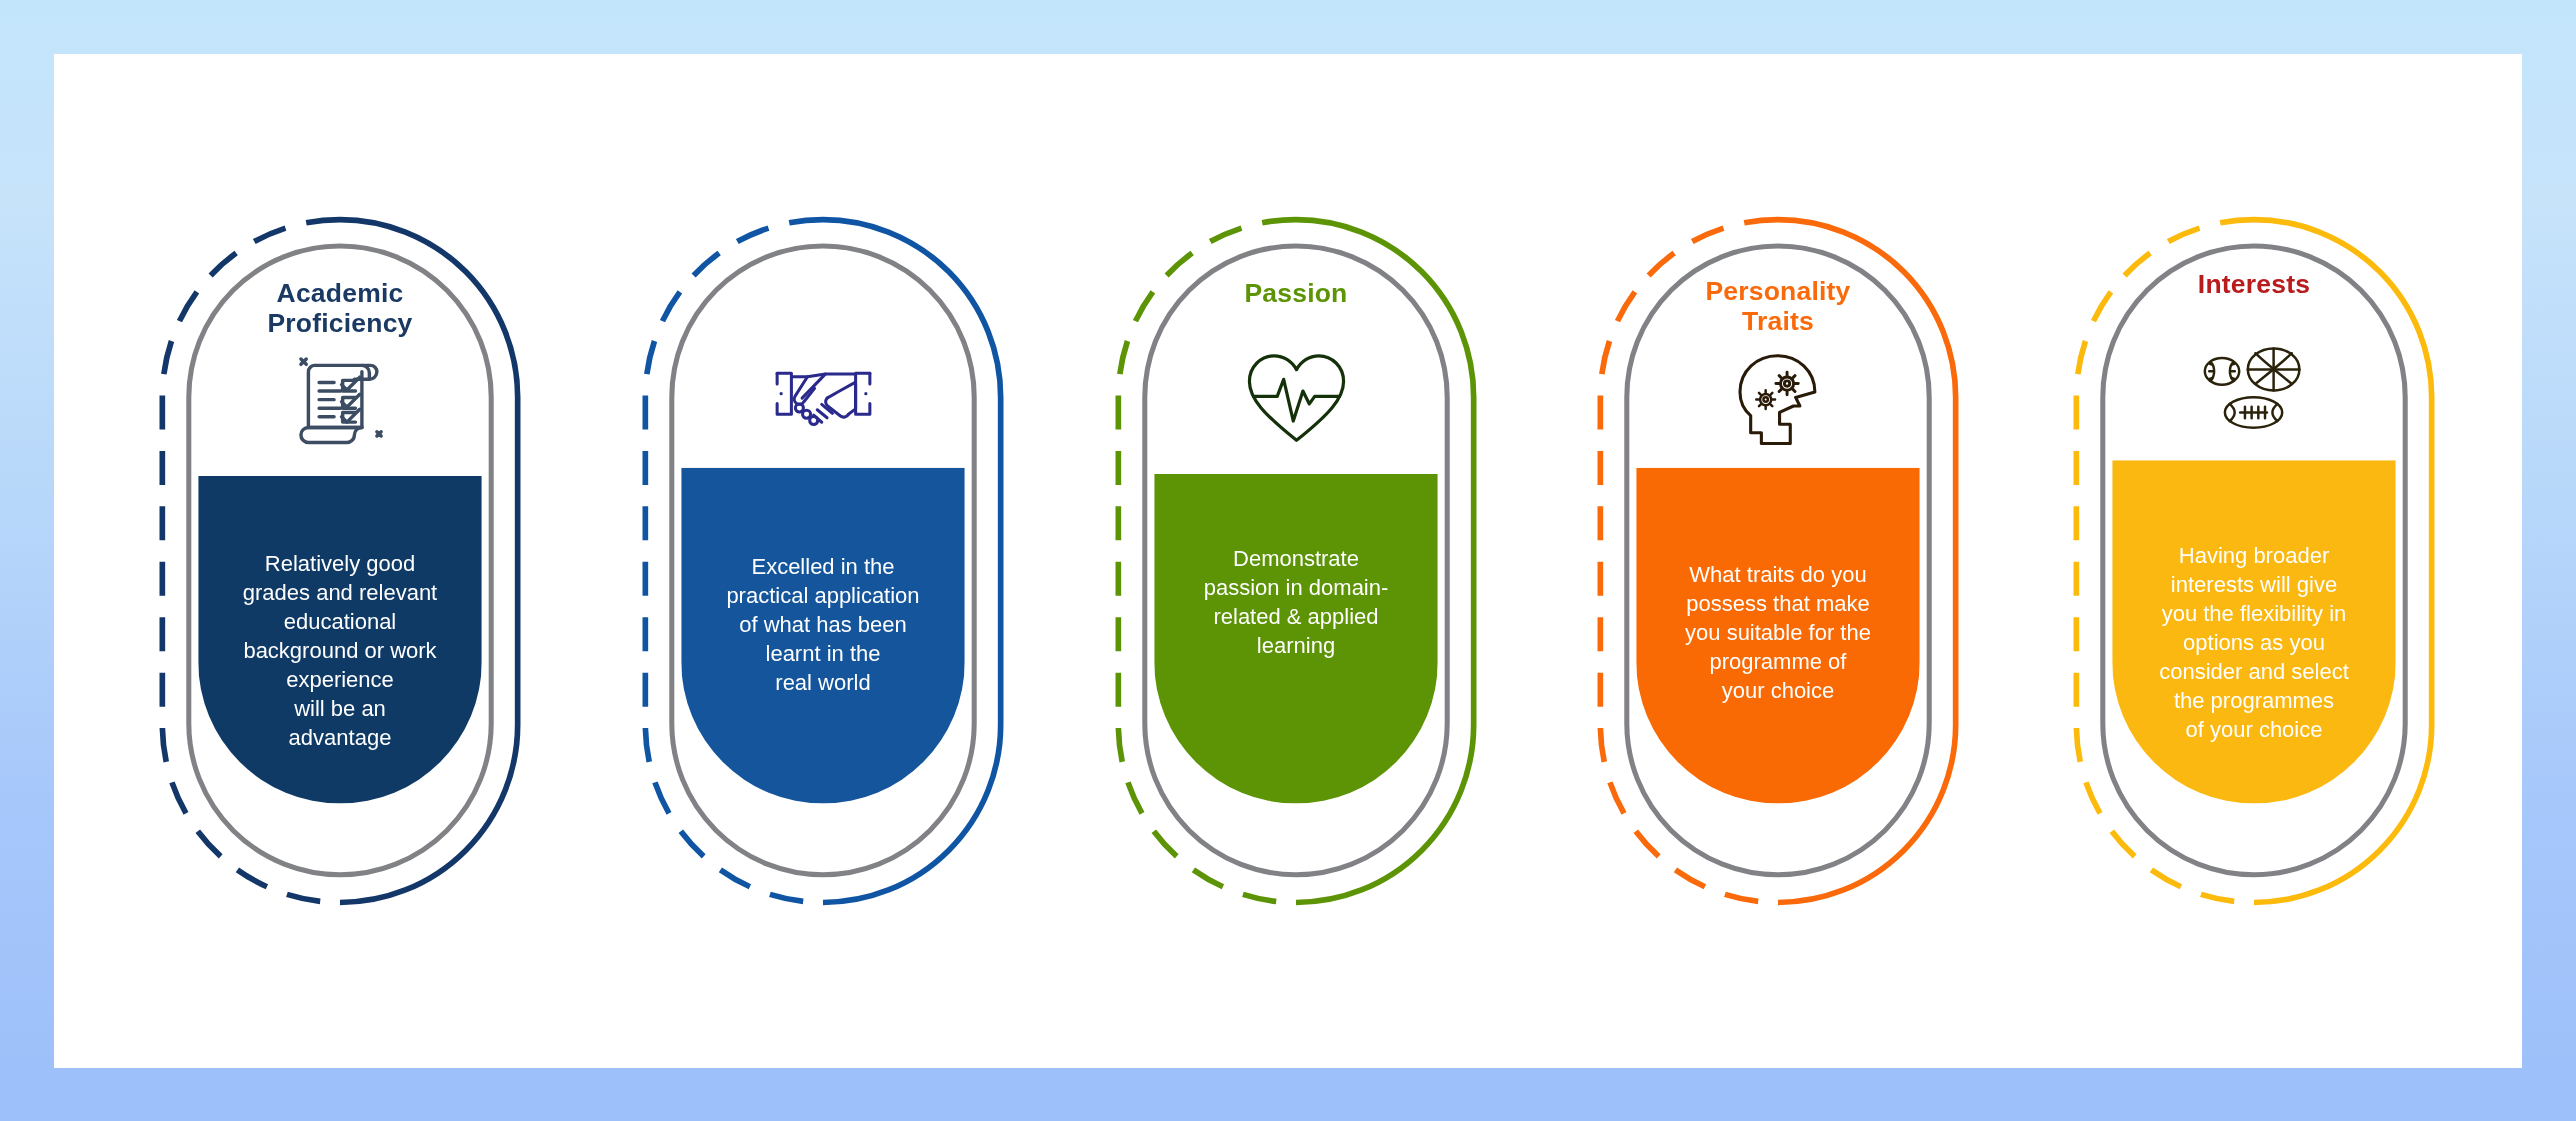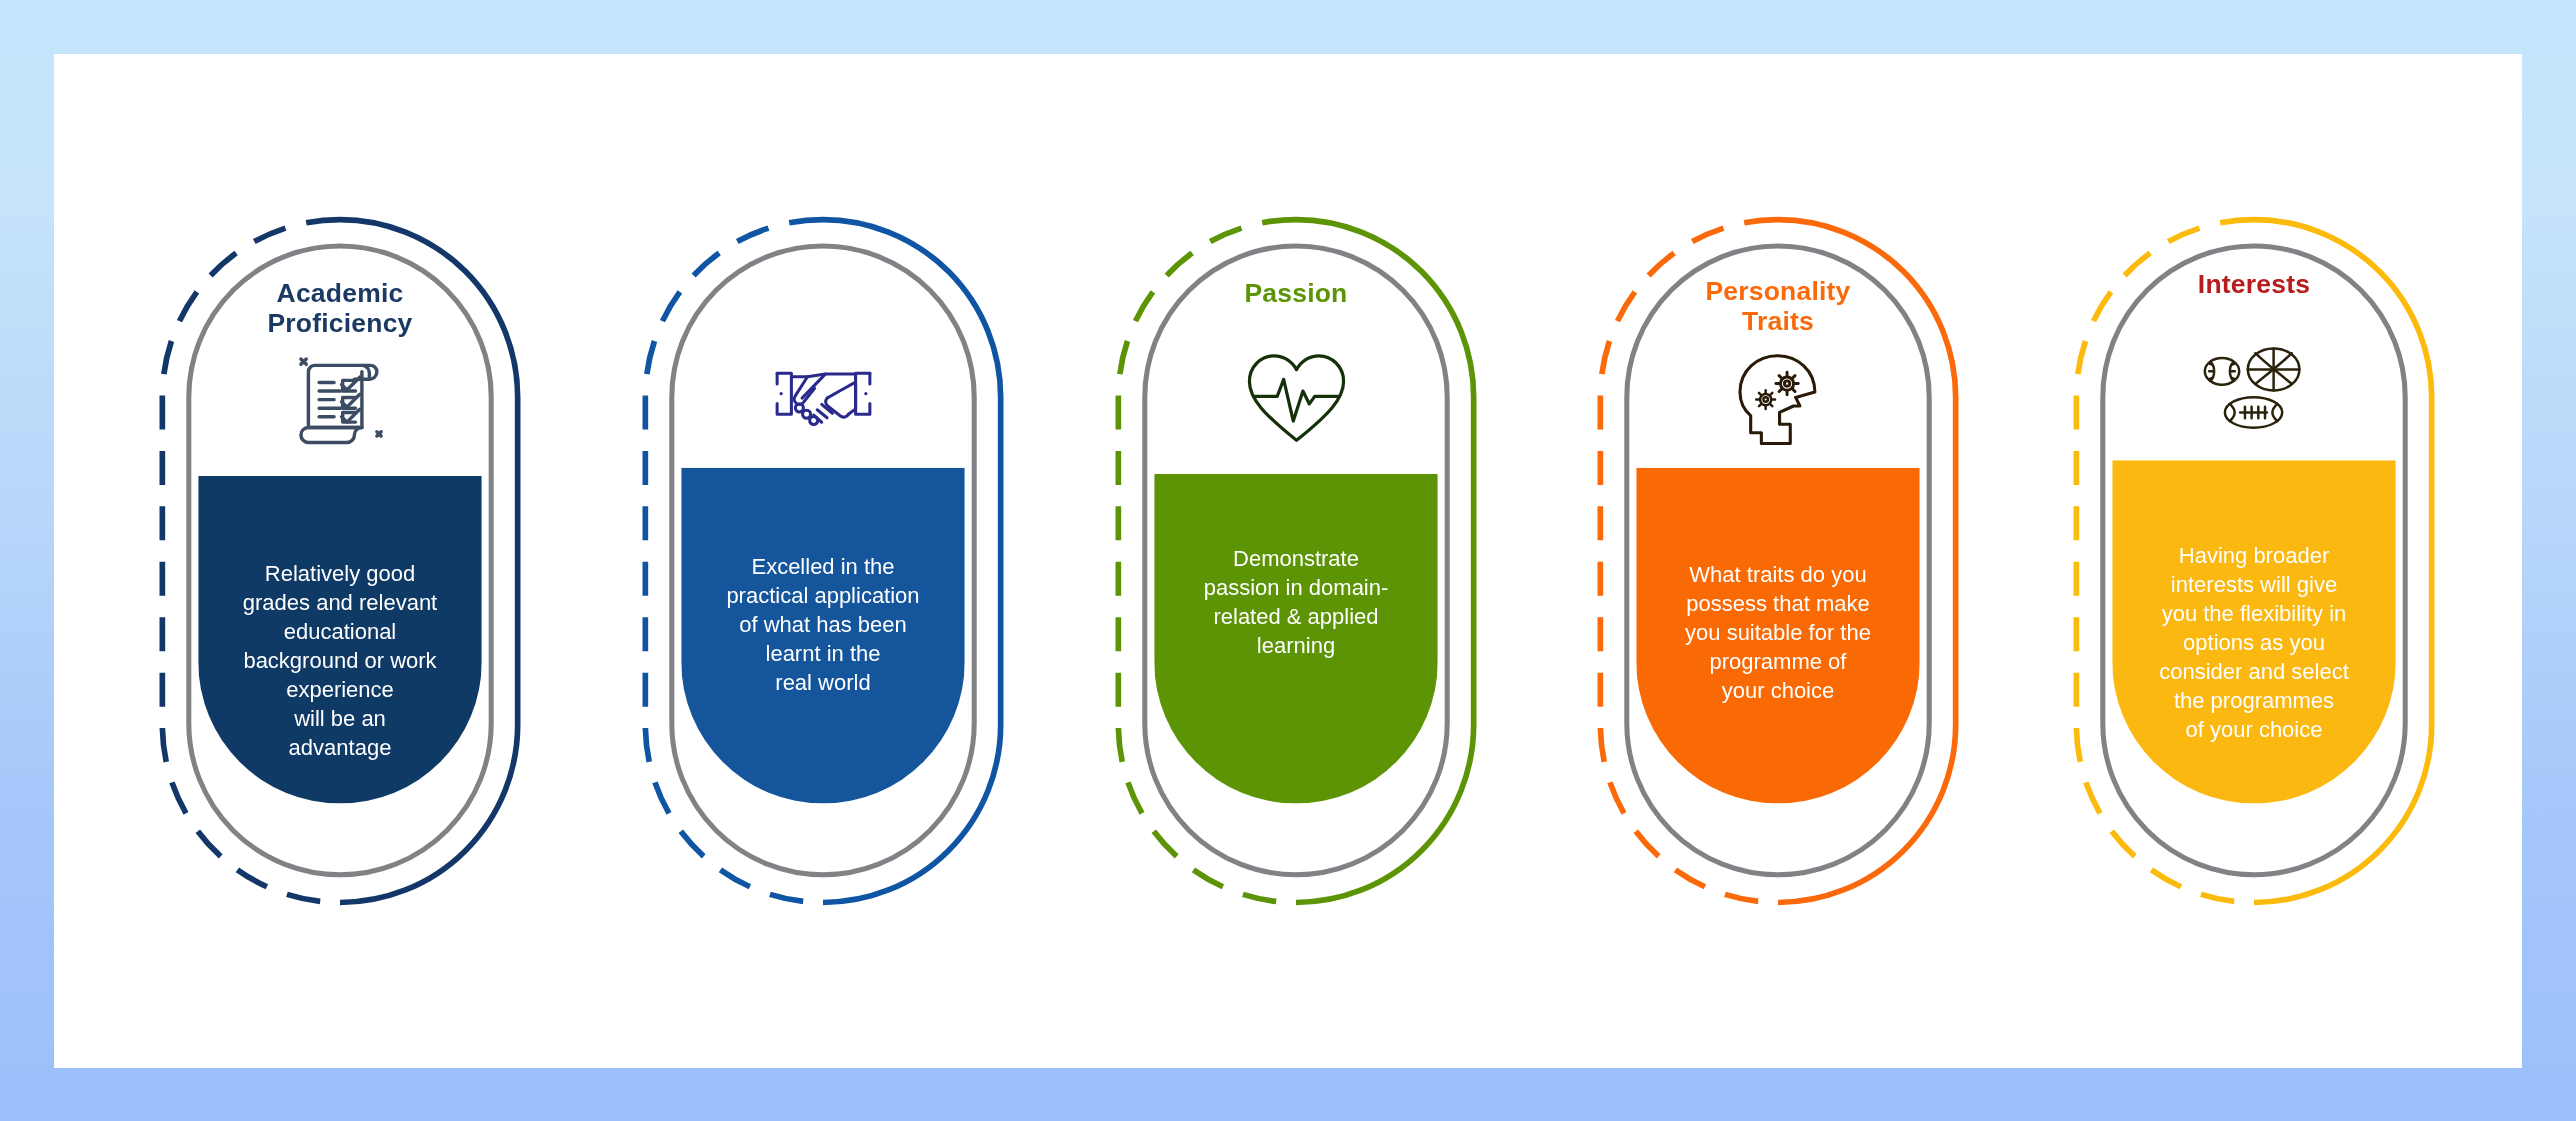--- a/index.html
+++ b/index.html
@@ -141,21 +141,21 @@
           <path d="M51 38 l5 5 l12 -12"></path>
           <path d="M52 50 h12 M52 50 v10 h12"></path>
           <path d="M51 54 l5 5 l12 -12"></path>
           <path d="M52 64 h12 M52 64 v9 h12"></path>
           <path d="M51 68 l5 5 l12 -12"></path>
           <path d="M13 14 l5 5 M18 14 l-5 5"></path>
           <path d="M84 82 l4 4 M88 82 l-4 4"></path>
         </svg>
       </div>
 
-      <div class="card-body" style="top:351px">Relatively good
+      <div class="card-body" style="top:341px">Relatively good
 grades and relevant
 educational
 background or work
 experience
 will be an
 advantage</div>
     </div>
 
     <div class="card c2">
       <div class="svgwrap">

